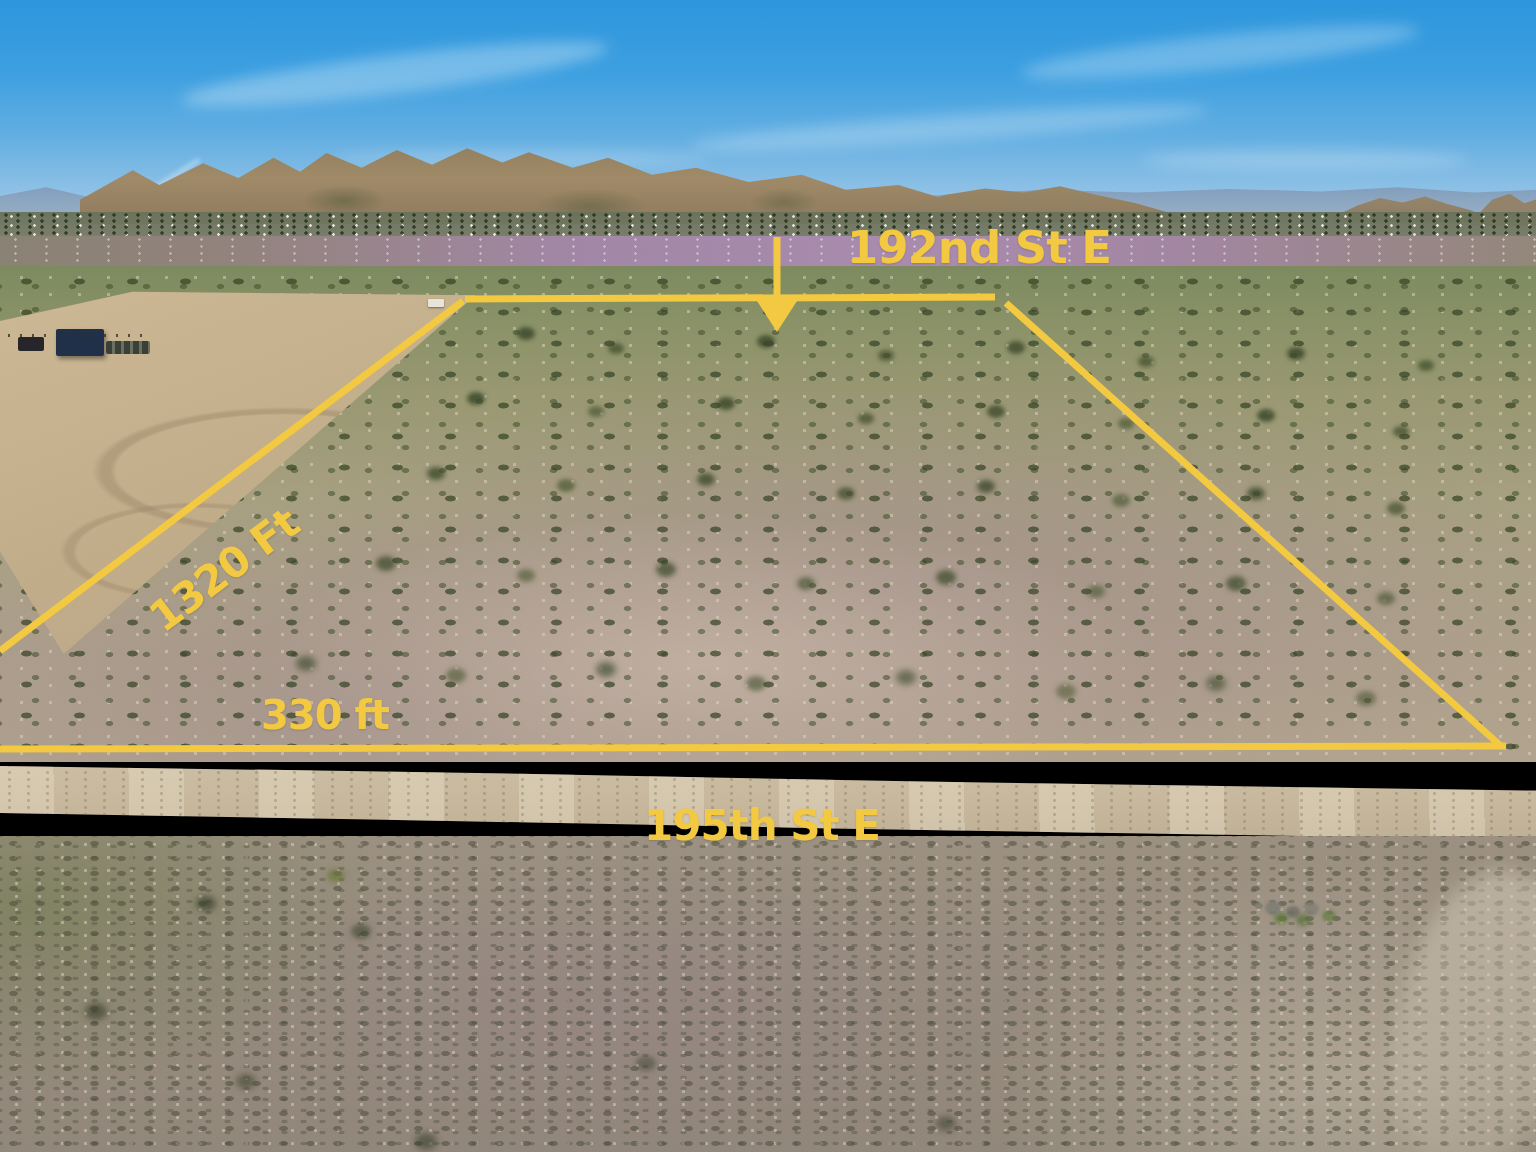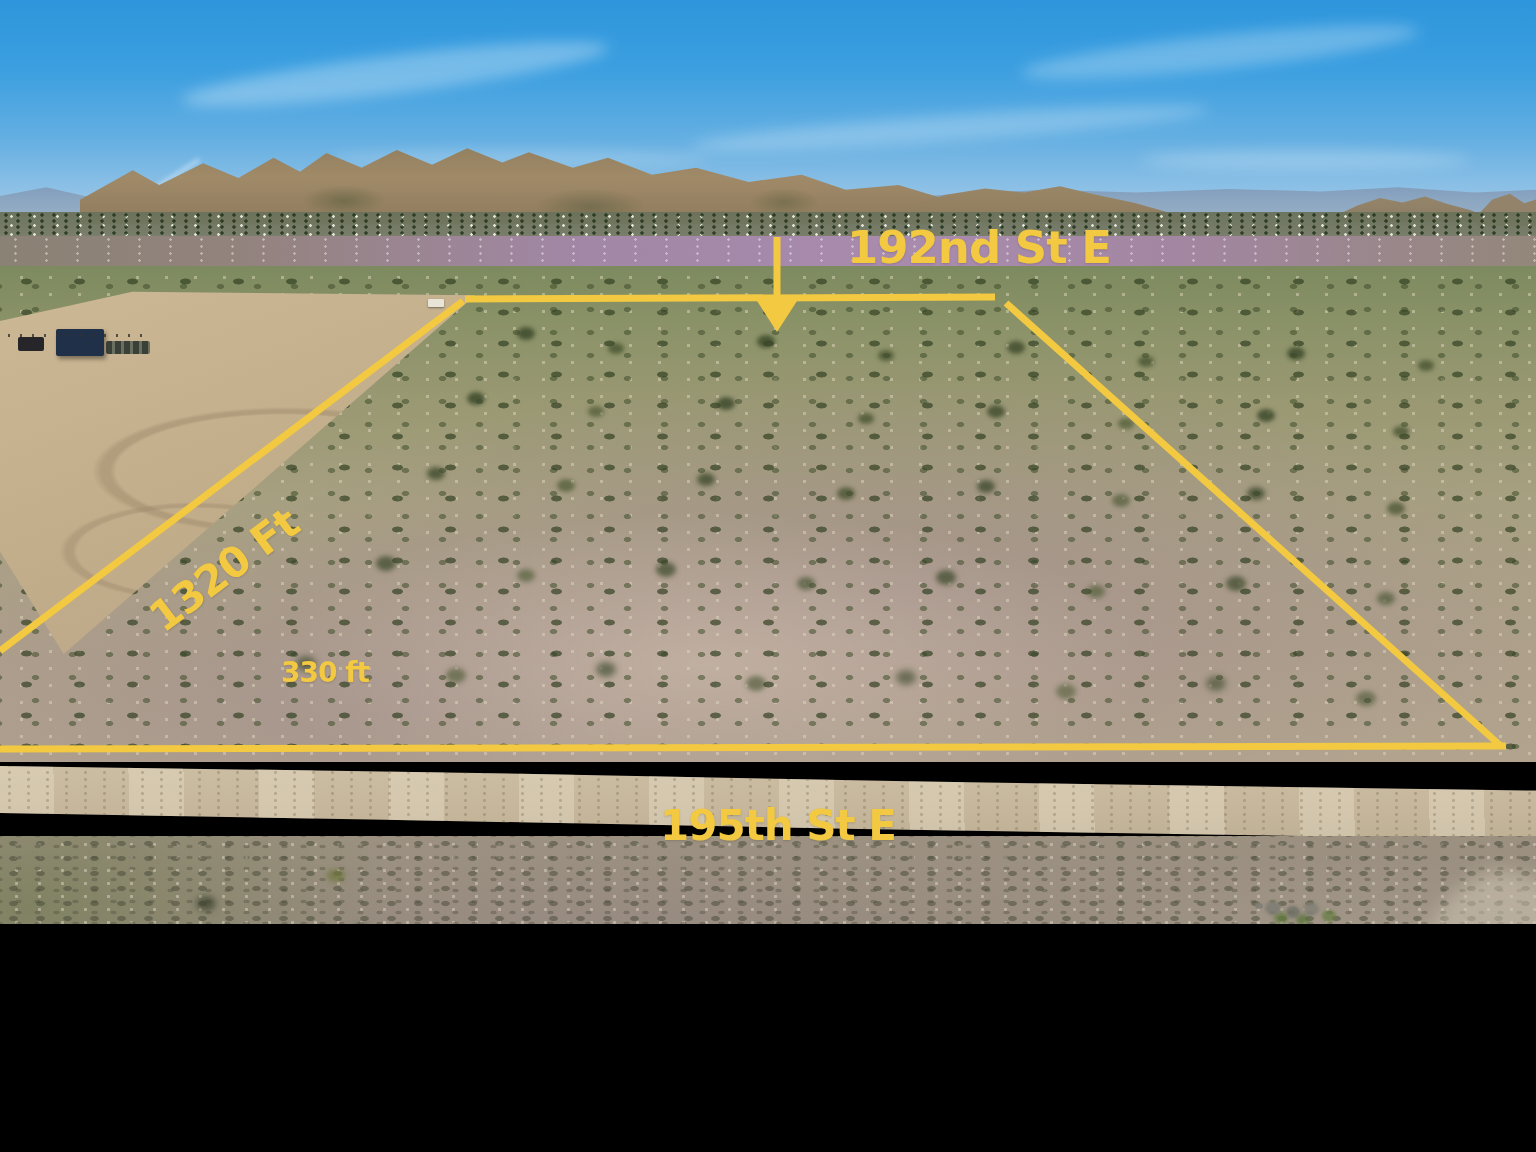--- a/index.html
+++ b/index.html
@@ -1,17 +1,17 @@
 <!DOCTYPE html>
 <html style="--accent: #F2C940;"><head>
 <meta charset="utf-8">
 <style>
   html,body{margin:0;padding:0;background:#000;}
   #stage{
-    position:relative;width:1536px;height:924px;overflow:hidden;
+    position:relative;width:1536px;height:1152px;overflow:hidden;
     font-family:"DejaVu Sans",sans-serif;
     --accent:#F2C940;
   }
   #stage *{position:absolute;}
 
   
   .sky{left:0;top:0;width:1536px;height:252px;
     background:linear-gradient(180deg,#2E96DC 0%,#3C9FE0 28%,#64AFE2 55%,#8FC1E6 76%,#AFD2EA 92%,#BDD9EC 100%);}
   .cloud{border-radius:50%;filter:blur(7px);background:rgba(255,255,255,.30);}
   .cloud.c1{left:180px;top:55px;width:430px;height:38px;transform:rotate(-7deg);}
@@ -139,22 +139,22 @@
   
   svg.overlay{left:0;top:0;width:1536px;height:1152px;}
   svg.overlay path{stroke:var(--accent);stroke-width:7;fill:none;}
   svg.overlay path.head{fill:var(--accent);stroke:none;}
 
   .label{color:var(--accent);font-weight:bold;white-space:nowrap;
     text-shadow:0 1px 2px rgba(40,40,20,.18);letter-spacing:-1px;}
   .lbl-192{left:979px;top:221px;font-size:45px;transform:translateX(-50%);}
   .lbl-apn{left:721px;top:394px;font-size:48px;line-height:60px;text-align:center;transform:translateX(-50%);letter-spacing:-2px;}
   .lbl-1320{left:224px;top:570px;font-size:42px;transform:translate(-50%,-50%) rotate(-37deg);}
-  .lbl-330{left:325px;top:656px;font-size:28px;transform:translateX(-50%);}
-  .lbl-195{left:778px;top:801px;font-size:42px;transform:translateX(-50%);}
+  .lbl-330{left:325px;top:692px;font-size:40px;transform:translateX(-50%);}
+  .lbl-195{left:762px;top:801px;font-size:42px;transform:translateX(-50%);}
 </style>
 </head>
 <body>
 
 <div id="stage" style="--accent: #F2C940;">
 
   <div class="sky"></div>
   <div class="cloud c1"></div>
   <div class="cloud c2"></div>
   <div class="cloud c3"></div>

